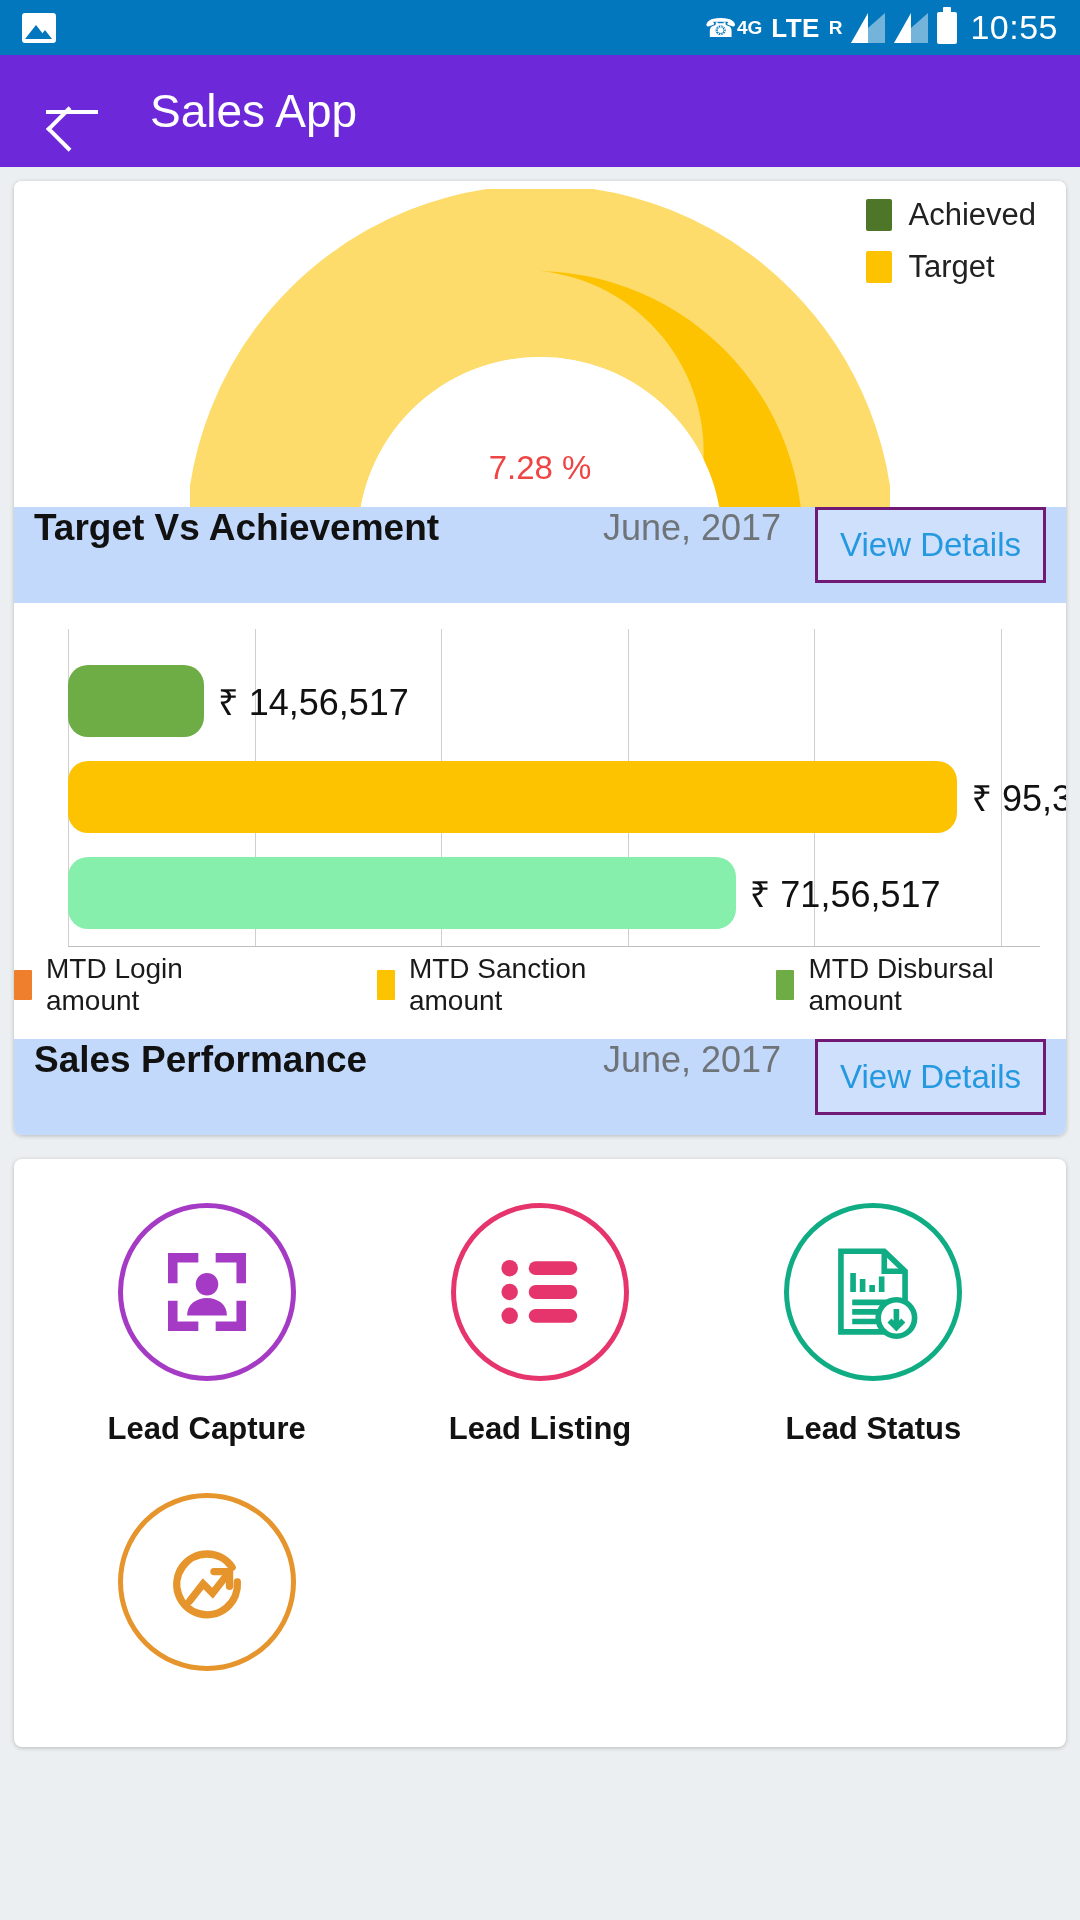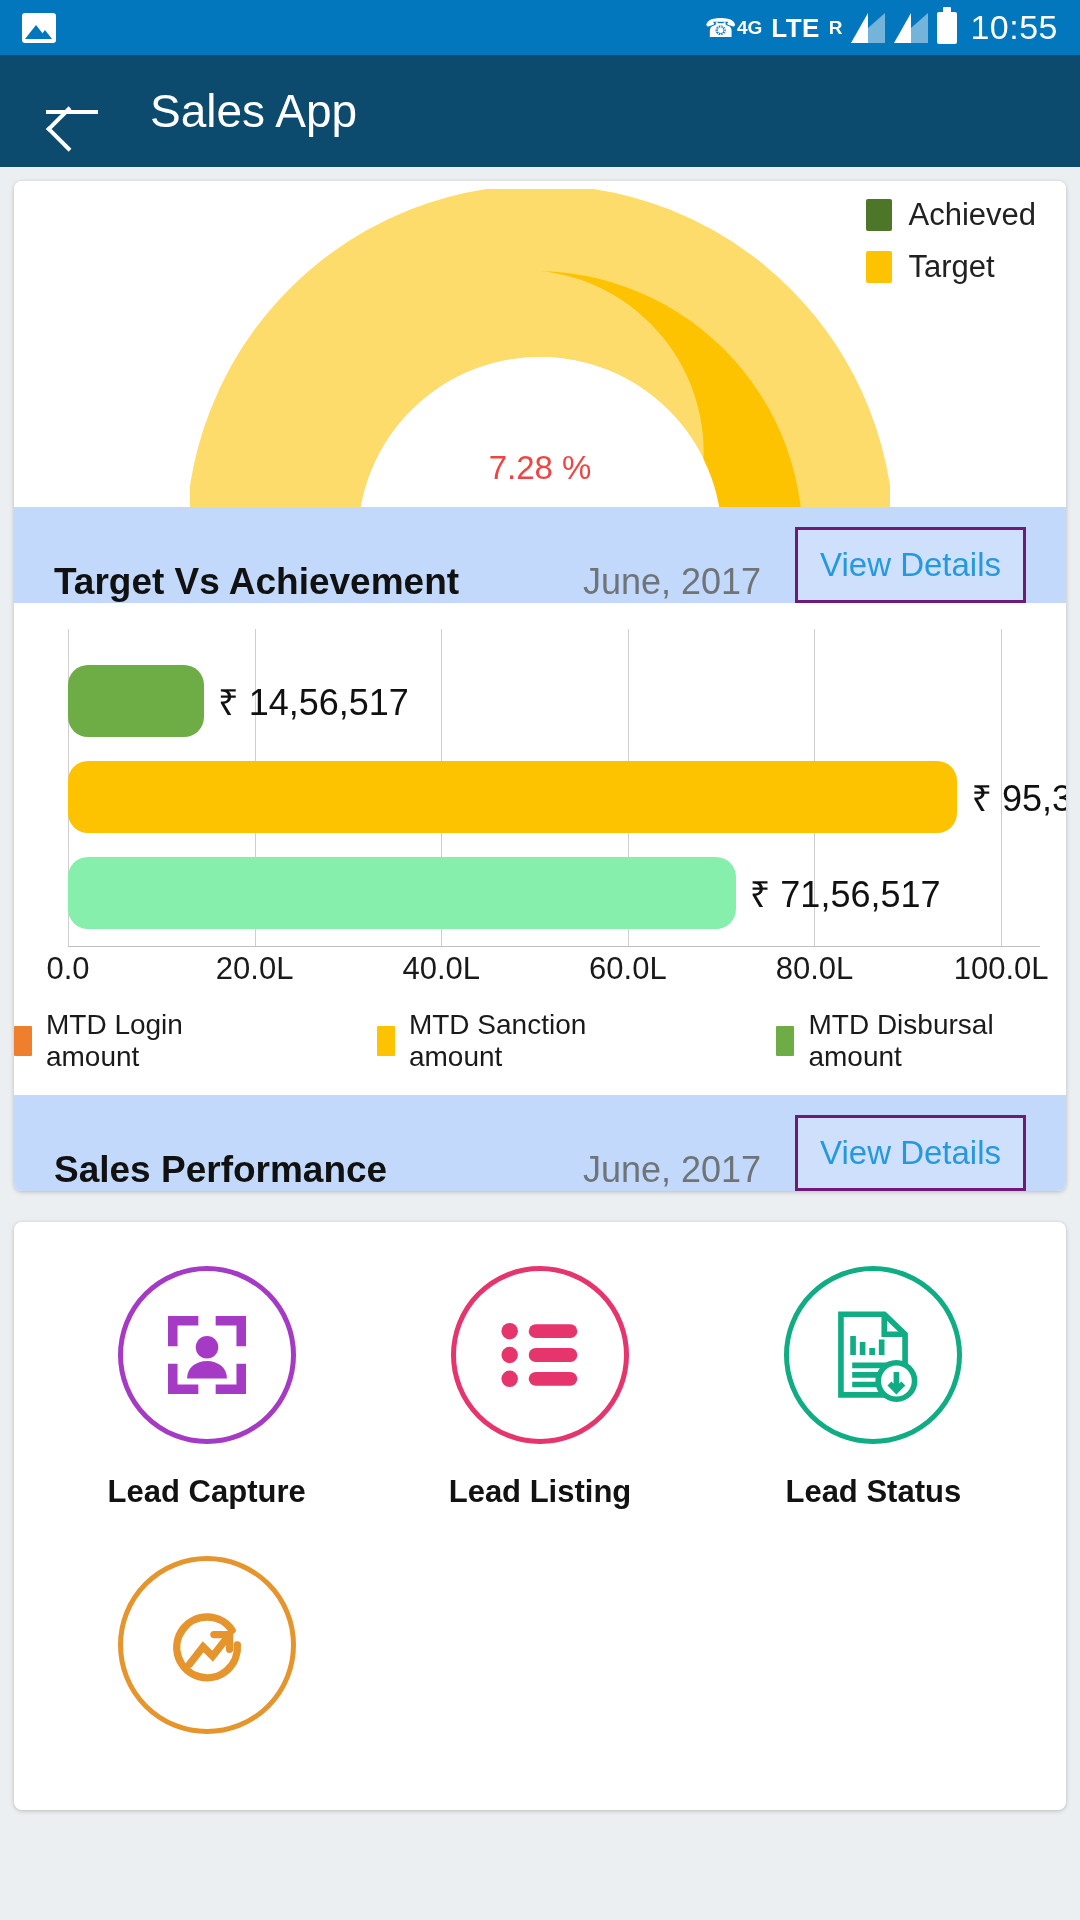--- a/index.html
+++ b/index.html
@@ -57,21 +57,21 @@
   }
   .batt::before {
     content: ""; position: absolute; top: -5px; left: 6px;
     width: 8px; height: 5px; background: #ffffff; border-radius: 1px 1px 0 0;
   }
   .clock { font-size: 34px; font-weight: 500; letter-spacing: .5px; margin-left: 4px; }
 
   
   .appbar {
     height: 112px; width: 100%;
-    background: #0c4a6e;
+    background: #6d28d9;
     display: flex; align-items: center;
     padding: 0 44px;
     color: #ffffff;
   }
   .back-arrow {
     width: 56px; height: 48px; position: relative; cursor: pointer; flex: none;
   }
   .back-arrow::before {
     content: ""; position: absolute; top: 23px; left: 2px;
     width: 52px; height: 4px; background: #ffffff;
@@ -83,40 +83,40 @@
   }
   .apptitle { font-size: 46px; font-weight: 400; margin-left: 50px; }
 
   
   .stage { padding: 14px 14px 0 14px; }
   .card {
     background: #ffffff; border-radius: 8px;
     box-shadow: 0 1px 4px rgba(0,0,0,.22);
     overflow: hidden;
   }
-  .card + .card { margin-top: 31px; border-radius: 8px; }
+  .card + .card { margin-top: 24px; border-radius: 8px; }
 
   
   .donut-wrap {
     position: relative; height: 326px; overflow: hidden; background: #ffffff;
   }
   .donut-svg { position: absolute; left: 50%; transform: translateX(-50%); top: 8px; }
   .pct {
     position: absolute; left: 0; right: 0; top: 268px; text-align: center;
     font-size: 33px; color: #ef4444;
   }
   .legend-tr { position: absolute; right: 30px; top: 16px; }
   .legend-tr .lrow { display: flex; align-items: center; margin-bottom: 16px; }
   .lsw { width: 26px; height: 32px; border-radius: 2px; margin-right: 16px; }
   .ltxt { font-size: 31px; color: #212121; }
 
   
   .secbar {
     background: #c3d9fb; height: 96px;
-    display: flex; align-items: flex-end; padding: 0 40px;
+    display: flex; align-items: flex-start; padding: 0 20px;
   }
   .secttl { font-size: 37px; font-weight: bold; color: #111111; }
   .secdate { margin-left: auto; font-size: 36px; color: #6f7479; }
   .viewbtn {
     margin-left: 34px; border: 3px solid #701a75; color: #2499e0;
     font-size: 33px; padding: 16px 22px; background: #cfe0fc; cursor: pointer;
     white-space: nowrap;
   }
 
   
@@ -238,28 +238,20 @@
           <span class="blabel">₹ 14,56,517</span>
         </div>
         <div class="bar" style="top:132px;left:0;width:91.5%;background:#fdc300">
           <span class="blabel">₹ 95,30,866</span>
         </div>
         <div class="bar" style="top:228px;left:0;width:68.7%;background:#86efac">
           <span class="blabel">₹ 71,56,517</span>
         </div>
       </div>
 
-      <div class="xticks">
-        <span class="xtick" style="left:0%">0.0</span>
-        <span class="xtick" style="left:19.2%">20.0L</span>
-        <span class="xtick" style="left:38.4%">40.0L</span>
-        <span class="xtick" style="left:57.6%">60.0L</span>
-        <span class="xtick" style="left:76.8%">80.0L</span>
-        <span class="xtick" style="left:96%">100.0L</span>
-      </div>
 
       <div class="barlegend">
         <div class="bl">
           <span class="sw" style="background:#ef7e2d"></span>
           <span>MTD Login amount</span>
         </div>
         <div class="bl">
           <span class="sw" style="background:#fdc300"></span>
           <span>MTD Sanction amount</span>
         </div>

